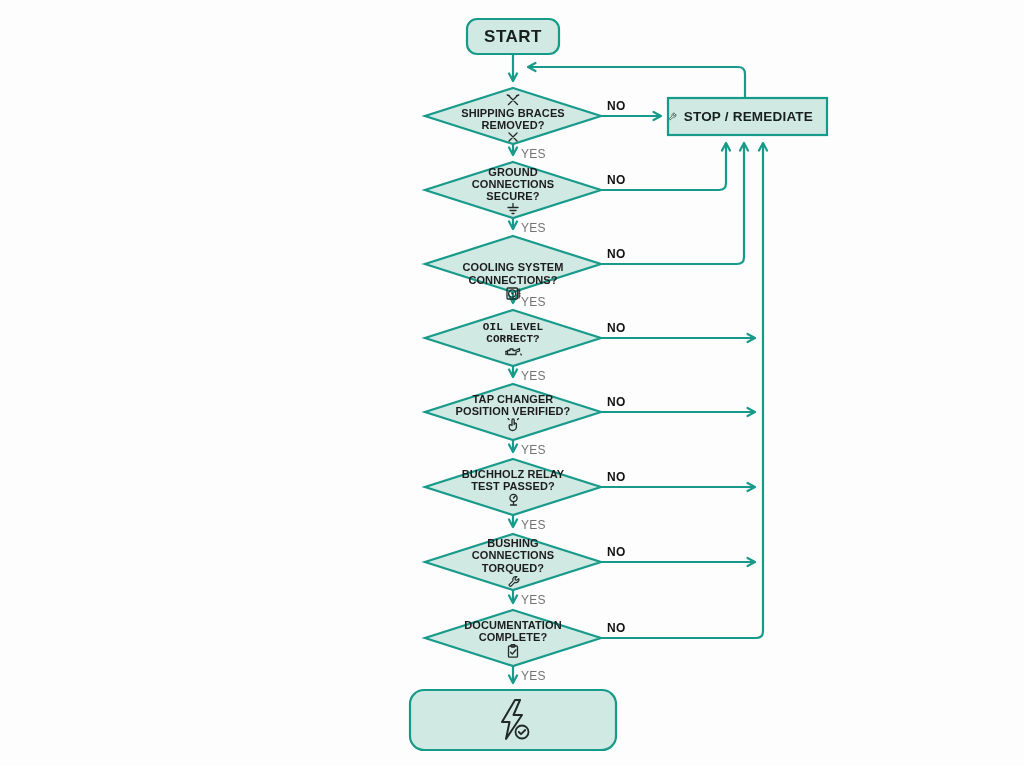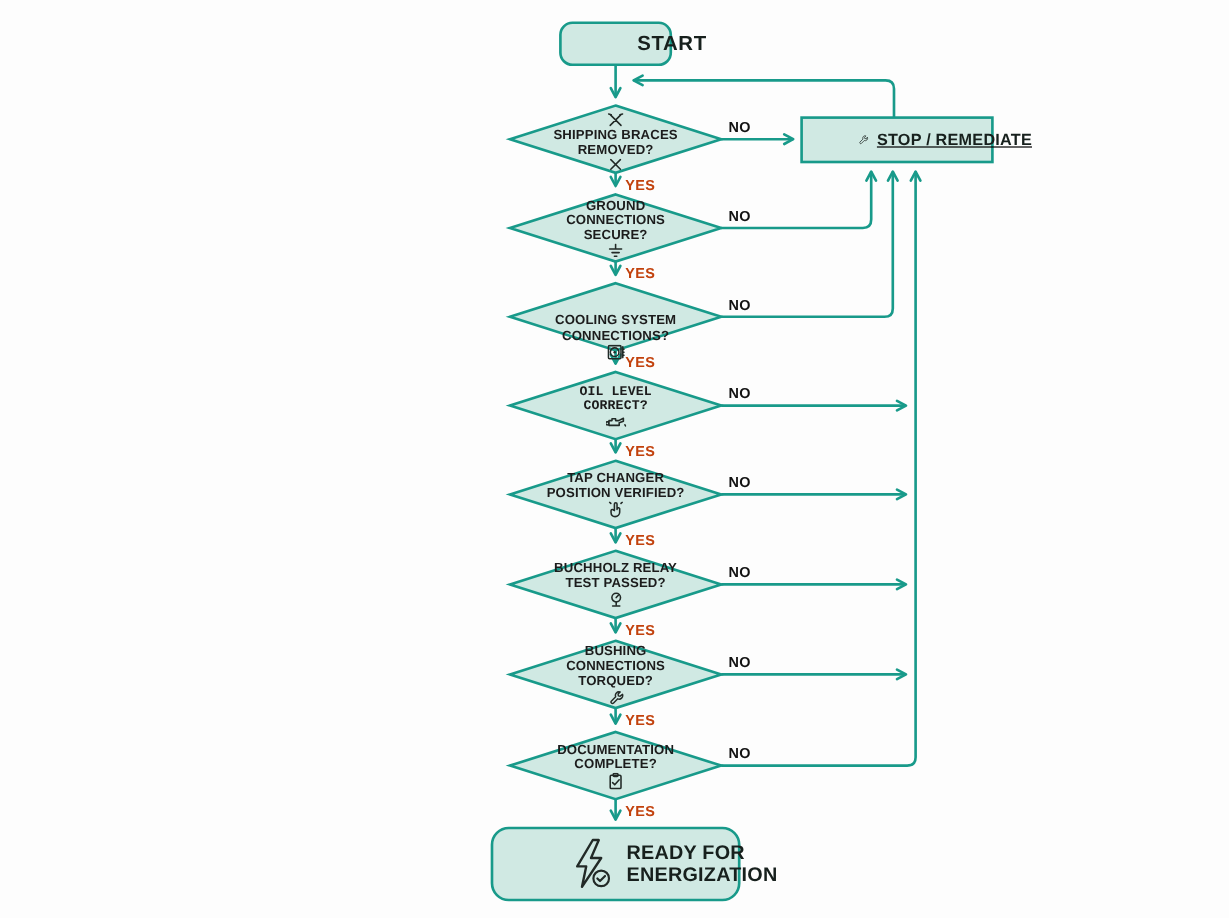--- a/index.html
+++ b/index.html
@@ -1,33 +1,33 @@
 <!DOCTYPE html>
 <html><head>
 <meta charset="utf-8">
 <style>
   html,body{margin:0;padding:0;}
   body{
     width:1024px;height:765px;position:relative;background:#fdfdfd;
     font-family:"Liberation Sans", sans-serif;overflow:hidden;
   }
   #diagram-svg{position:absolute;left:0;top:0;}
-  .overlay{position:absolute;display:flex;align-items:center;justify-content:center;margin-left:47px;}
+  .overlay{position:absolute;display:flex;align-items:center;justify-content:center;}
   .start-label{font-size:17px;font-weight:bold;color:#17201d;letter-spacing:0.5px;}
   .dlabel{
     position:absolute;left:433px;width:160px;height:56px;
     display:flex;flex-direction:column;align-items:center;justify-content:center;
     text-align:center;color:#1c1c1c;font-weight:bold;font-size:11px;line-height:1.12;
     letter-spacing:0.1px;
   }
   .dl{white-space:nowrap;}
   .ic{flex:0 0 auto;margin:1px 0;}
-  .yes{position:absolute;font-size:12px;font-weight:bold;color:#c2410c;letter-spacing:0.3px;}
+  .yes{position:absolute;font-size:12px;font-weight:normal;color:#737373;letter-spacing:0.3px;}
   .no{position:absolute;font-size:12px;font-weight:bold;color:#121212;letter-spacing:0.3px;}
-  .stop-content{left:668px;top:98px;width:145px;height:37px;gap:7px;text-decoration:underline;}
+  .stop-content{left:668px;top:98px;width:145px;height:37px;gap:7px;}
   .stop-text{font-size:13.5px;font-weight:bold;color:#17201d;white-space:nowrap;letter-spacing:0.2px;}
   .ready-content{left:410px;top:690px;width:206px;height:60px;gap:10px;}
   .ready-text{font-size:16.5px;font-weight:bold;color:#17201d;line-height:1.1;text-align:left;letter-spacing:0.2px;}
   svg .shape{fill:#d0e9e3;stroke:#189a8a;stroke-width:2.2;}
   svg .conn{fill:none;stroke:#189a8a;stroke-width:2.2;}
   .icon-stroke{fill:none;stroke:#222a27;stroke-width:1.3;stroke-linecap:round;stroke-linejoin:round;}
 </style>
 </head>
 <body>
 
@@ -173,17 +173,13 @@
   </svg>
   <span class="stop-text">STOP / REMEDIATE</span>
 </div>
 
 <div class="overlay ready-content">
   <svg width="40" height="44" viewBox="0 0 40 44">
     <path class="icon-stroke" style="stroke-width:2" d="M22,2 L9,24 H16.5 L13,41 L29,17 H20.5 L27,2 Z"></path>
     <circle cx="29" cy="34" r="6.5" fill="#fdfdfd" class="icon-stroke" style="stroke-width:1.8"></circle>
     <path class="icon-stroke" style="stroke-width:1.8" d="M25.8,34 l2.2,2.2 4.2,-4.2"></path>
   </svg>
-  <div class="ready-text">
-    <div>READY FOR</div>
-    <div>ENERGIZATION</div>
-  </div>
 </div>
 
 </body></html>

